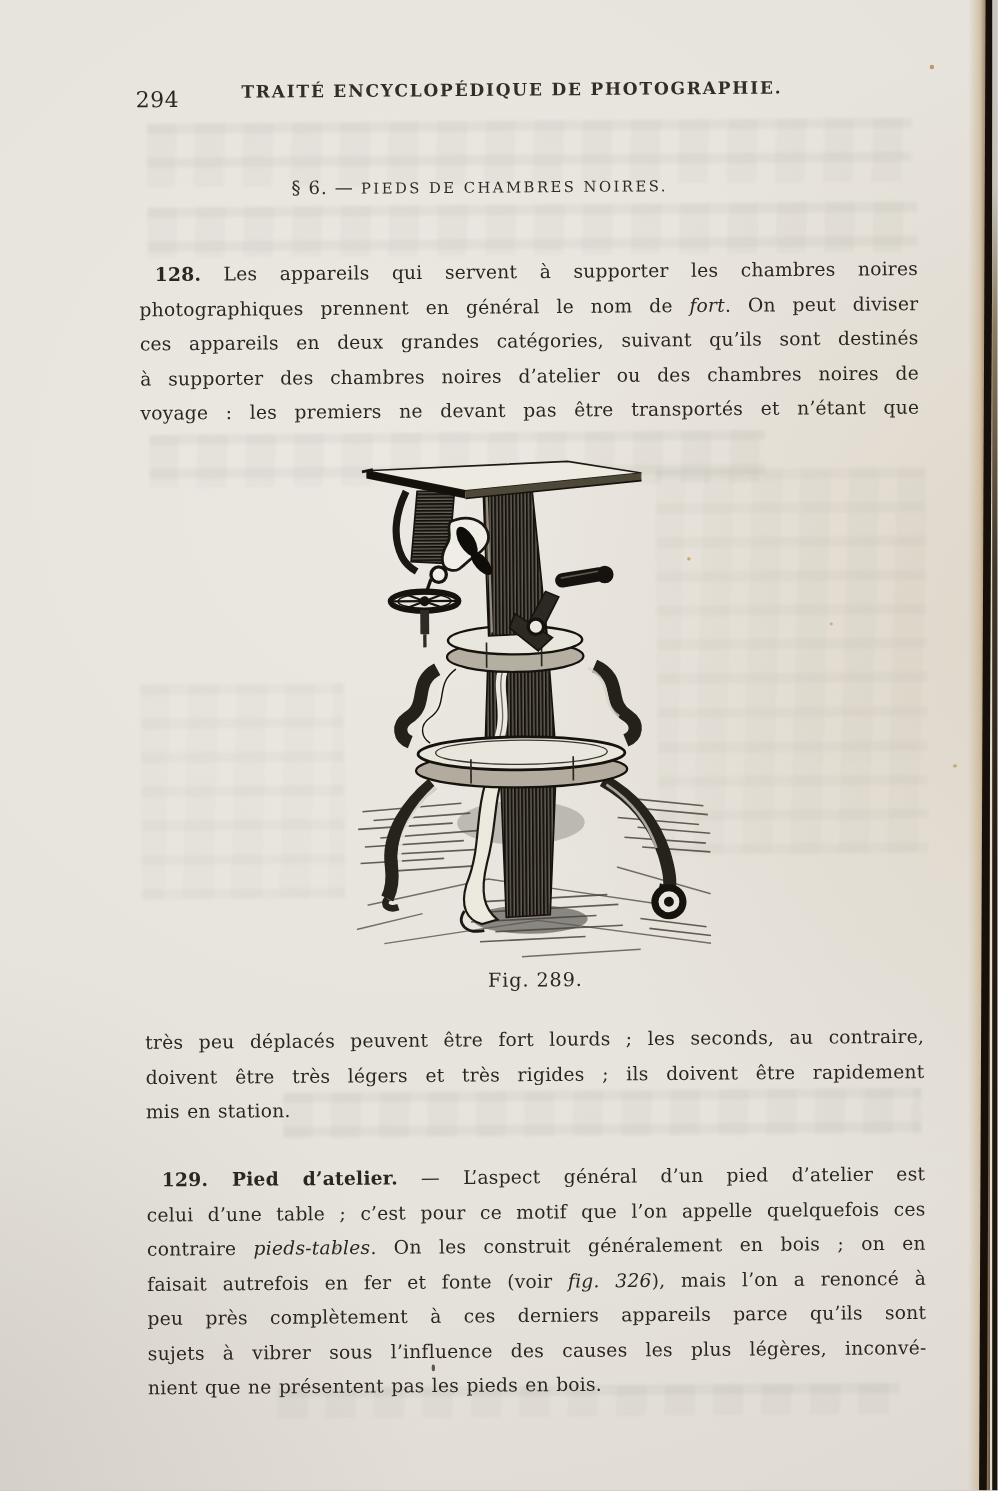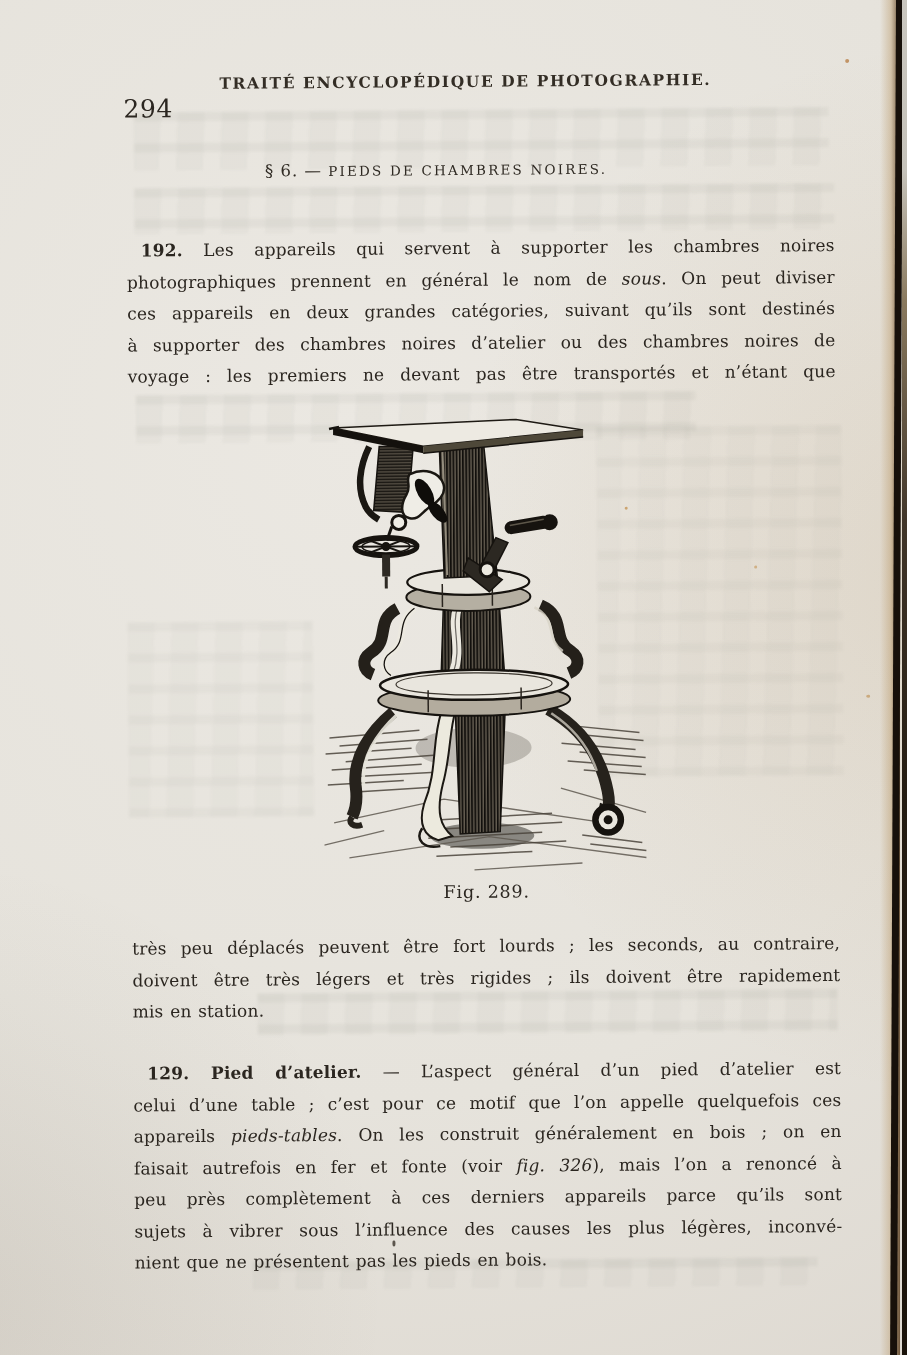--- a/index.html
+++ b/index.html
@@ -9,21 +9,21 @@
     background:
       radial-gradient(95% 65% at 106% 42%, rgba(170,130,75,.14), rgba(170,130,75,0) 60%),
       radial-gradient(75% 50% at -6% 96%, rgba(80,70,50,.09), rgba(80,70,50,0) 65%),
       radial-gradient(140% 95% at 40% 32%, #ebe8e2 0%, var(--paper,#e6e3dc) 52%, #ded9d1 86%, #d8d3ca 100%);
     font-family:"DejaVu Serif","Liberation Serif",serif;
     color:var(--ink,#2b2620);
   }
   .sheet{position:absolute;inset:0;transform:rotate(-0.45deg);transform-origin:50% 50%;}
 
   
-  .pagenum{position:absolute;left:128px;top:92px;font-size:25px;letter-spacing:.5px;}
+  .pagenum{position:absolute;left:128px;top:76px;font-size:20px;letter-spacing:.5px;}
   .runtitle{position:absolute;left:35px;top:72px;width:870px;text-align:center;
     font-size:15.5px;font-weight:bold;letter-spacing:1.6px;color:#332d25;}
   .sechead{position:absolute;left:0;top:160px;width:880px;text-align:center;color:#2f2a23;}
   .secpre{font-size:16.5px;letter-spacing:1px;}
   .sectitle{font-size:13.5px;letter-spacing:2.2px;}
   .para{position:absolute;left:130px;width:708px;font-size:17px;line-height:31.5px;
     letter-spacing:.2px;word-spacing:1px;}
   .p128{top:233px;}
   .pcont{top:931px;}
   .p129{top:1056px;}
@@ -79,22 +79,22 @@
     <div class="ghost g4b"></div>
     <div class="ghost g5"></div>
     <div class="ghost g6"></div>
 
     <div class="pagenum">294</div>
     <div class="runtitle">TRAITÉ ENCYCLOPÉDIQUE DE PHOTOGRAPHIE.</div>
 
     <div class="sechead"><span class="secpre">§ 6. — </span><span class="sectitle">PIEDS DE CHAMBRES NOIRES.</span></div>
 
     <div class="para p128">
-        <div class="tline first"><span class="b">192.</span><span> Les appareils qui servent à supporter les chambres noires</span></div>
-        <div class="tline"><span>photographiques prennent en général le nom de </span><span class="i">sous</span><span>. On peut diviser</span></div>
+        <div class="tline first"><span class="b">128.</span><span> Les appareils qui servent à supporter les chambres noires</span></div>
+        <div class="tline"><span>photographiques prennent en général le nom de </span><span class="i">fort</span><span>. On peut diviser</span></div>
         <div class="tline"><span>ces appareils en deux grandes catégories, suivant qu’ils sont destinés</span></div>
         <div class="tline"><span>à supporter des chambres noires d’atelier ou des chambres noires de</span></div>
         <div class="tline"><span>voyage&nbsp;: les premiers ne devant pas être transportés et n’étant que</span></div>
       </div>
 
     <svg class="figure" width="345" height="462" viewBox="0 0 345 462" xmlns="http://www.w3.org/2000/svg">
       <defs>
         <pattern id="vp" width="3.2" height="6" patternUnits="userSpaceOnUse">
           <rect width="3.2" height="6" fill="#39342c"></rect>
           <rect width="1.4" height="6" fill="#100e0b"></rect>
@@ -241,21 +241,21 @@
     <div class="caption">Fig. 289.</div>
 
     <div class="para pcont">
         <div class="tline"><span>très peu déplacés peuvent être fort lourds&nbsp;; les seconds, au contraire,</span></div>
         <div class="tline"><span>doivent être très légers et très rigides&nbsp;; ils doivent être rapidement</span></div>
         <div class="tline lastline"><span>mis en station.</span></div>
       </div>
     <div class="para p129">
         <div class="tline first"><span class="b">129. Pied d’atelier.</span><span> — L’aspect général d’un pied d’atelier est</span></div>
         <div class="tline"><span>celui d’une table&nbsp;; c’est pour ce motif que l’on appelle quelquefois ces</span></div>
-        <div class="tline"><span>appareils </span><span class="i">pieds-tables</span><span>. On les construit généralement en bois&nbsp;; on en</span></div>
+        <div class="tline"><span>contraire </span><span class="i">pieds-tables</span><span>. On les construit généralement en bois&nbsp;; on en</span></div>
         <div class="tline"><span>faisait autrefois en fer et fonte (voir </span><span class="i">fig. 326</span><span>), mais l’on a renoncé à</span></div>
         <div class="tline"><span>peu près complètement à ces derniers appareils parce qu’ils sont</span></div>
         <div class="tline"><span>sujets à vibrer sous l’influence des causes les plus légères, inconvé-</span></div>
         <div class="tline lastline"><span>nient que ne présentent pas les pieds en bois.</span></div>
       </div>
 
     <div class="speck s1"></div>
     <div class="speck s2"></div>
     <div class="speck s3"></div>
     <div class="speck s4"></div>

